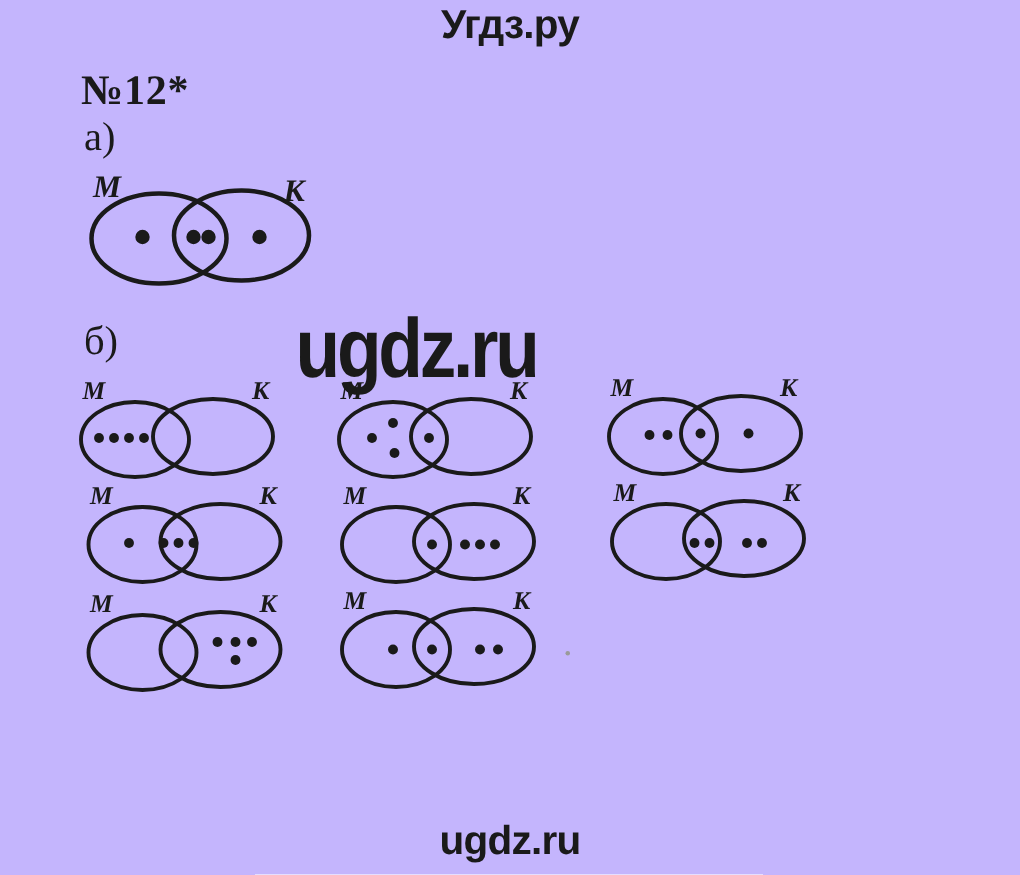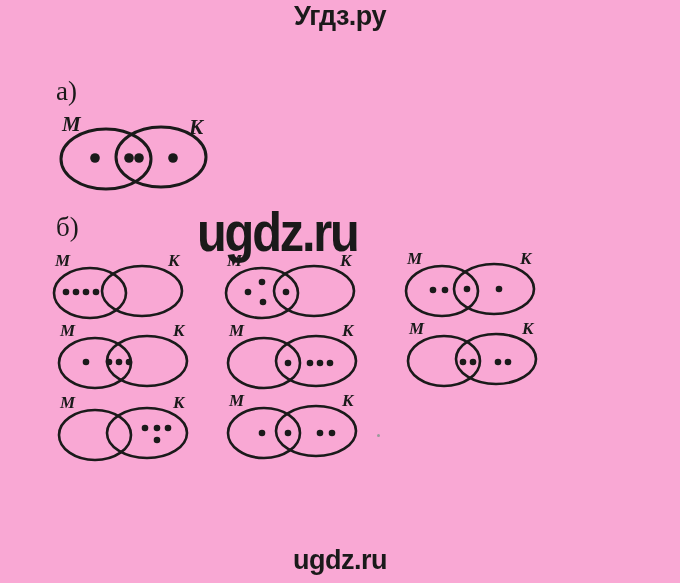--- a/index.html
+++ b/index.html
@@ -1,17 +1,17 @@
 <!DOCTYPE html>
 <html><head>
 <meta charset="utf-8">
 <style>
   html,body{margin:0;padding:0;background:#ffffff;}
   .page{
-    position:relative;width:680px;height:583px;background:#f9a8d4;
+    position:relative;width:680px;height:583px;background:#c4b5fd;
     color:#1a1a1a;overflow:hidden;
     font-family:"Liberation Serif", serif;
   }
   .wm-top{
     position:absolute;top:1px;left:0;width:680px;text-align:center;
     font:bold 27px "Liberation Sans", sans-serif;letter-spacing:-0.5px;line-height:1.15;
   }
   .problem-number{
     position:absolute;left:54px;top:46px;
     font:bold 28px "Liberation Serif", serif;letter-spacing:0.5px;line-height:1.1;
@@ -38,20 +38,21 @@
   }
   svg{display:block;}
 </style>
 </head>
 <body>
 
 <div class="page">
 
   <div class="wm-top">Угдз.ру</div>
 
+  <div class="problem-number">№12*</div>
 
   <div class="part-label part-a">а)</div>
 
   <div class="venn-a">
       <svg viewBox="0 0 170 95" width="170" height="95">
         <ellipse cx="56" cy="54" rx="45" ry="30" fill="none" stroke="#1a1a1a" stroke-width="3"></ellipse>
         <ellipse cx="111" cy="52" rx="45" ry="30" fill="none" stroke="#1a1a1a" stroke-width="3"></ellipse>
         <text x="12" y="26" fill="#1a1a1a" font-family="&quot;Liberation Serif&quot;, serif" font-style="italic" font-weight="bold" font-size="21">М</text>
         <text x="139" y="29" fill="#1a1a1a" font-family="&quot;Liberation Serif&quot;, serif" font-style="italic" font-weight="bold" font-size="21">К</text>
         <circle cx="45" cy="53" r="4.8" fill="#1a1a1a"></circle>

